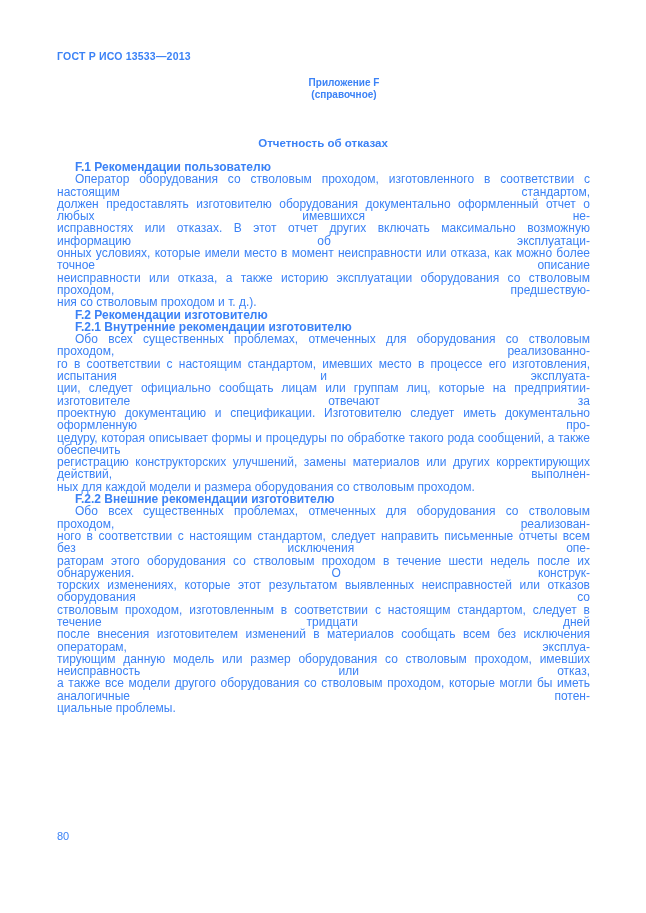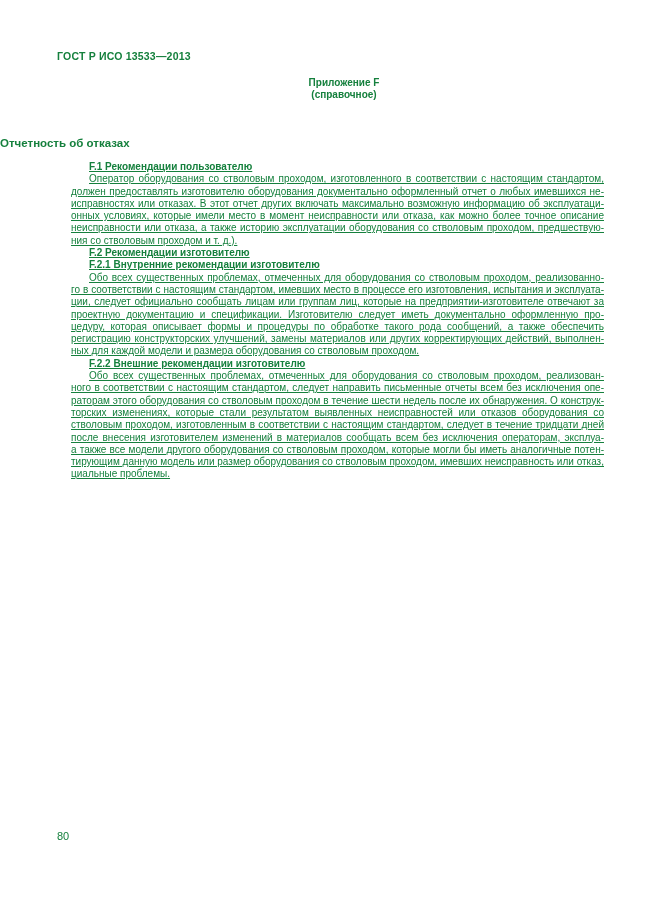--- a/index.html
+++ b/index.html
@@ -5,21 +5,21 @@
   html, body {
     margin: 0;
     padding: 0;
     background: #ffffff;
   }
   .page {
     position: relative;
     width: 646px;
     height: 913px;
     background: #ffffff;
-    color: #15803d;
+    color: #3b82f6;
     font-family: "Liberation Sans", sans-serif;
     overflow: hidden;
   }
   .doc-header {
     position: absolute;
     top: 50px;
     left: 57px;
     font-size: 10.5px;
     font-weight: bold;
     letter-spacing: 0.2px;
@@ -33,32 +33,31 @@
     font-size: 10px;
     font-weight: bold;
     line-height: 11.5px;
     padding-left: 21px;
   }
   .doc-title {
     position: absolute;
     top: 137px;
     left: 0;
     width: 100%;
-    text-align: left;
+    text-align: center;
     font-size: 11.5px;
     font-weight: bold;
   }
   .doc-body {
     position: absolute;
     top: 161px;
-    left: 71px;
+    left: 57px;
     width: 533px;
-    font-size: 10px;
+    font-size: 12px;
     line-height: 12.3px;
-    text-decoration: underline;
   }
   .line {
     min-height: 12.3px;
   }
   .line.just {
     text-align: justify;
     text-align-last: justify;
   }
   .line.indent {
     text-indent: 18px;
@@ -100,22 +99,22 @@
       <div class="line just">го в соответствии с настоящим стандартом, имевших место в процессе его изготовления, испытания и эксплуата-</div>
       <div class="line just">ции, следует официально сообщать лицам или группам лиц, которые на предприятии-изготовителе отвечают за</div>
       <div class="line just">проектную документацию и спецификации. Изготовителю следует иметь документально оформленную про-</div>
       <div class="line just">цедуру, которая описывает формы и процедуры по обработке такого рода сообщений, а также обеспечить</div>
       <div class="line just">регистрацию конструкторских улучшений, замены материалов или других корректирующих действий, выполнен-</div>
       <div class="line">ных для каждой модели и размера оборудования со стволовым проходом.</div>
       <div class="line heading indent">F.2.2 Внешние рекомендации изготовителю</div>
       <div class="line indent just">Обо всех существенных проблемах, отмеченных для оборудования со стволовым проходом, реализован-</div>
       <div class="line just">ного в соответствии с настоящим стандартом, следует направить письменные отчеты всем без исключения опе-</div>
       <div class="line just">раторам этого оборудования со стволовым проходом в течение шести недель после их обнаружения. О конструк-</div>
-      <div class="line just">торских изменениях, которые стали результатом выявленных неисправностей или отказов оборудования со</div>
+      <div class="line just">торских изменениях, которые этот результатом выявленных неисправностей или отказов оборудования со</div>
       <div class="line just">стволовым проходом, изготовленным в соответствии с настоящим стандартом, следует в течение тридцати дней</div>
       <div class="line just">после внесения изготовителем изменений в материалов сообщать всем без исключения операторам, эксплуа-</div>
+      <div class="line just">тирующим данную модель или размер оборудования со стволовым проходом, имевших неисправность или отказ,</div>
       <div class="line just">а также все модели другого оборудования со стволовым проходом, которые могли бы иметь аналогичные потен-</div>
-      <div class="line just">тирующим данную модель или размер оборудования со стволовым проходом, имевших неисправность или отказ,</div>
       <div class="line">циальные проблемы.</div>
     </div>
 
   <div class="page-number">80</div>
 </div>
 
 </body></html>

